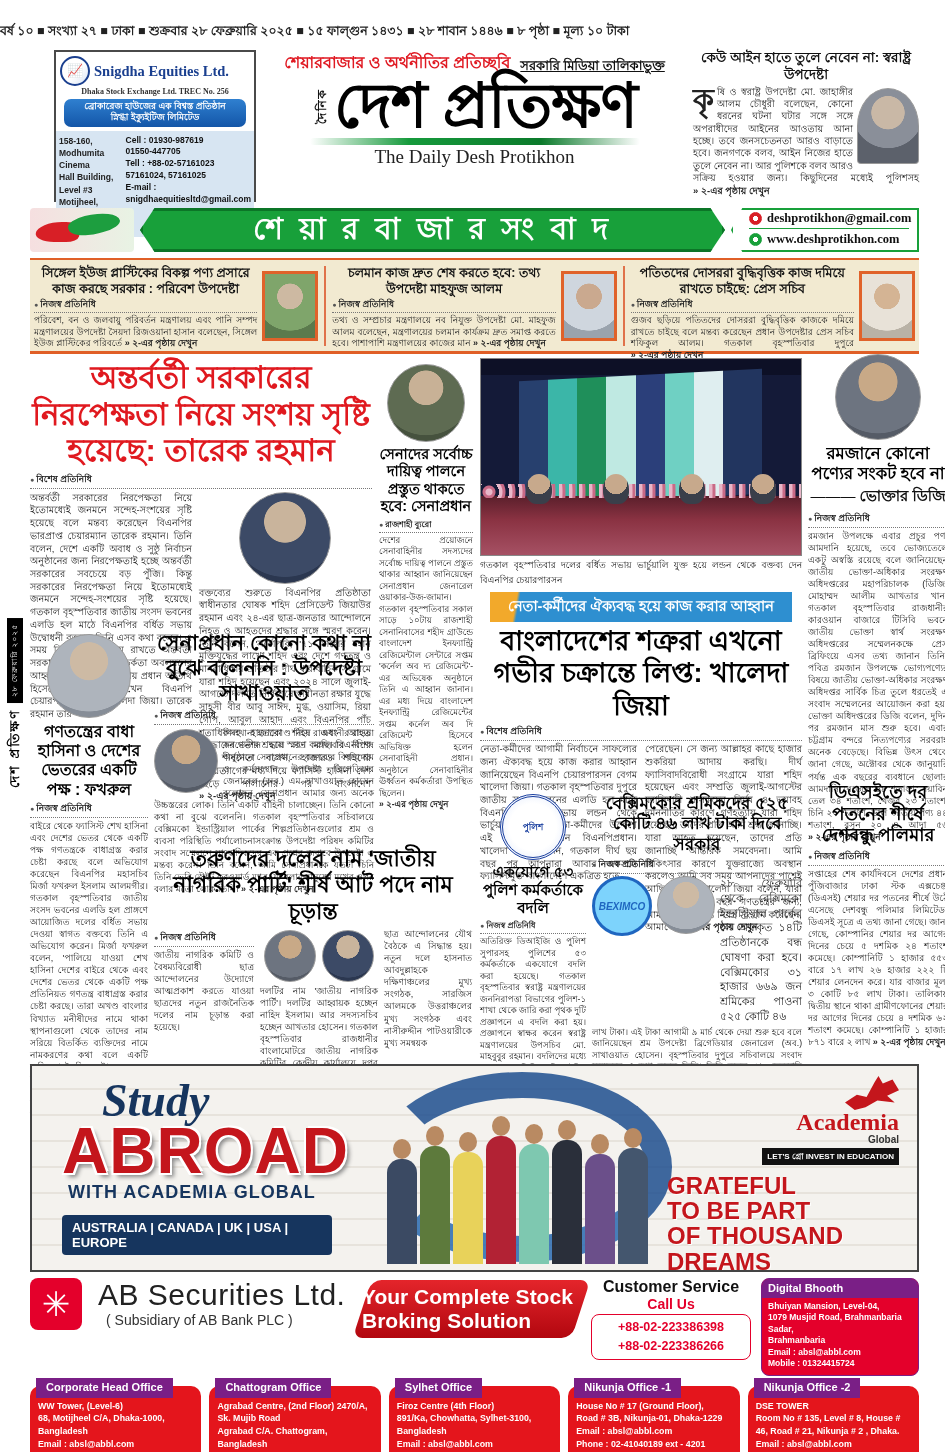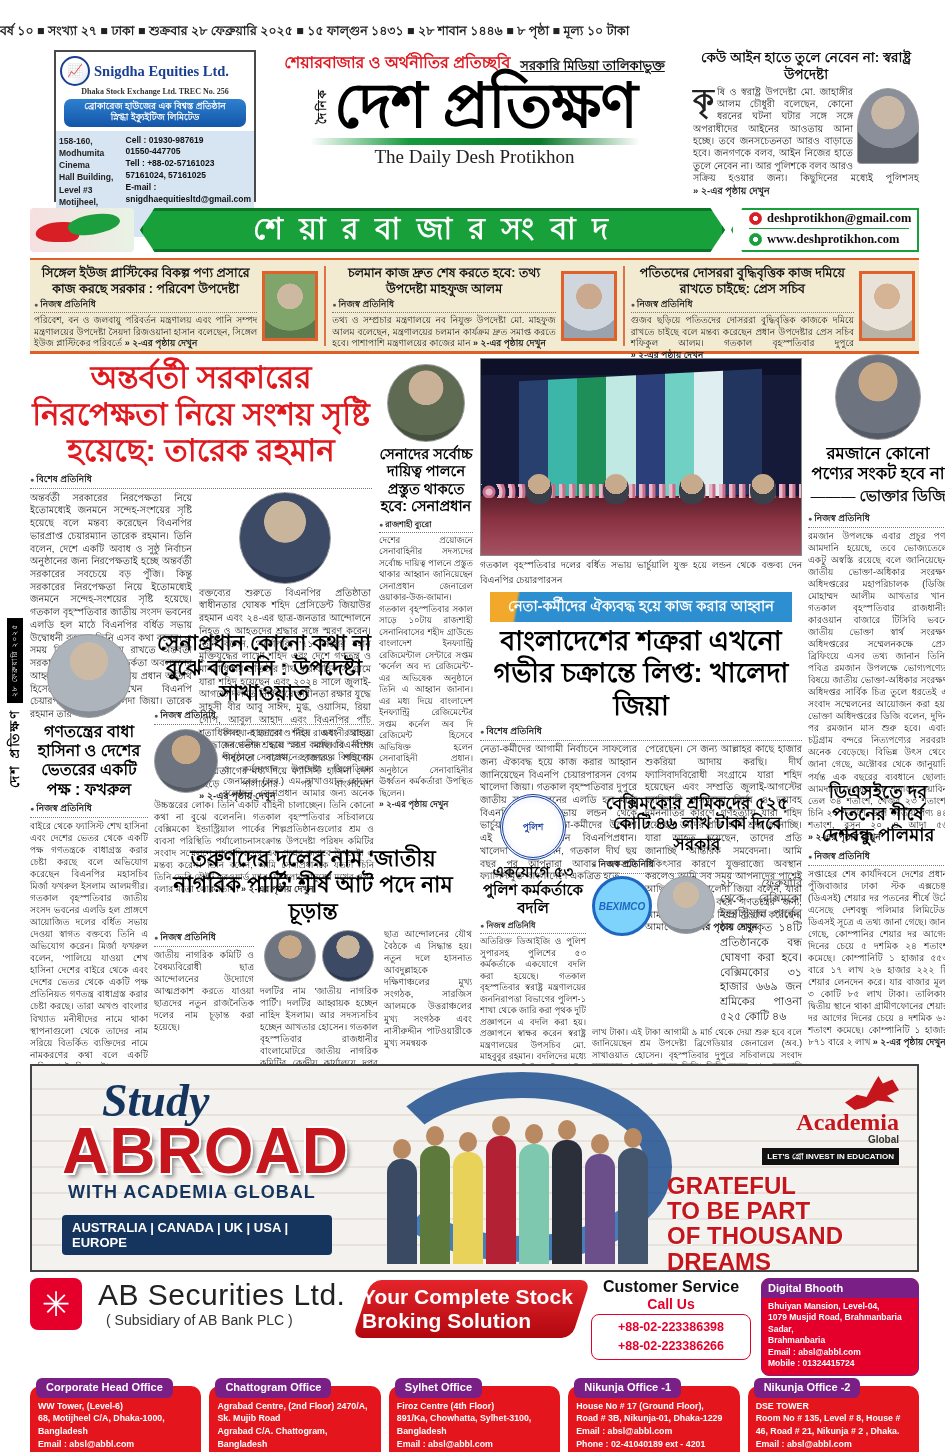--- a/index.html
+++ b/index.html
@@ -129,21 +129,21 @@
   .ab-ribbon { flex:1; height:58px; background:linear-gradient(180deg,#e4252b,#b2070f); transform:skewX(-18deg); border-radius:10px; display:flex; align-items:center; justify-content:center; margin-top:2px; }
   .ab-ribbon span { transform:skewX(18deg); color:#fff; font-weight:900; font-size:21px; }
   .ab-cs { width:160px; text-align:center; font-weight:900; }
   .ab-cs .cs1 { font-size:16px; color:#111; }
   .ab-cs .cs2 { color:#e4002b; font-size:14px; }
   .ab-cs .csbox { border:1.5px solid #e4002b; border-radius:8px; margin-top:2px; padding:3px 2px; color:#e4002b; font-size:12.5px; line-height:1.5; }
   .booth { width:158px; background:#e4002b; border:1.5px solid #7a1f86; border-radius:8px; padding:3px 6px 5px; color:#fff; font-size:8.5px; font-weight:bold; line-height:1.35; }
   .booth .btitle { background:#7a1f86; margin:-3px -6px 3px; border-radius:7px 7px 0 0; padding:2px 6px; font-size:11px; }
   .offices { display:flex; gap:8px; margin-top:10px; }
   .office { flex:1; background:#e4151c; border-radius:10px; padding:14px 8px 8px; color:#fff; font-size:8.8px; font-weight:bold; line-height:1.45; position:relative; min-height:110px; }
-  .office .otitle { position:absolute; top:-8px; left:6px; background:#7a1f86; color:#fff; border-radius:6px; padding:2px 10px; font-size:11px; white-space:nowrap; }
+  .office .otitle { position:absolute; top:-8px; left:6px; background:#7a1f86; color:#fff; border-radius:0; padding:2px 10px; font-size:11px; white-space:nowrap; }
 </style>
 </head>
 <body>
 
 <div class="page">
 
   <div class="dateline">বর্ষ ১০ ■ সংখ্যা ২৭ ■ ঢাকা ■ শুক্রবার ২৮ ফেব্রুয়ারি ২০২৫ ■ ১৫ ফাল্গুন ১৪৩১ ■ ২৮ শাবান ১৪৪৬ ■ ৮ পৃষ্ঠা ■ মূল্য ১০ টাকা</div>
 
   <div class="header">
     <div class="snigdha">

